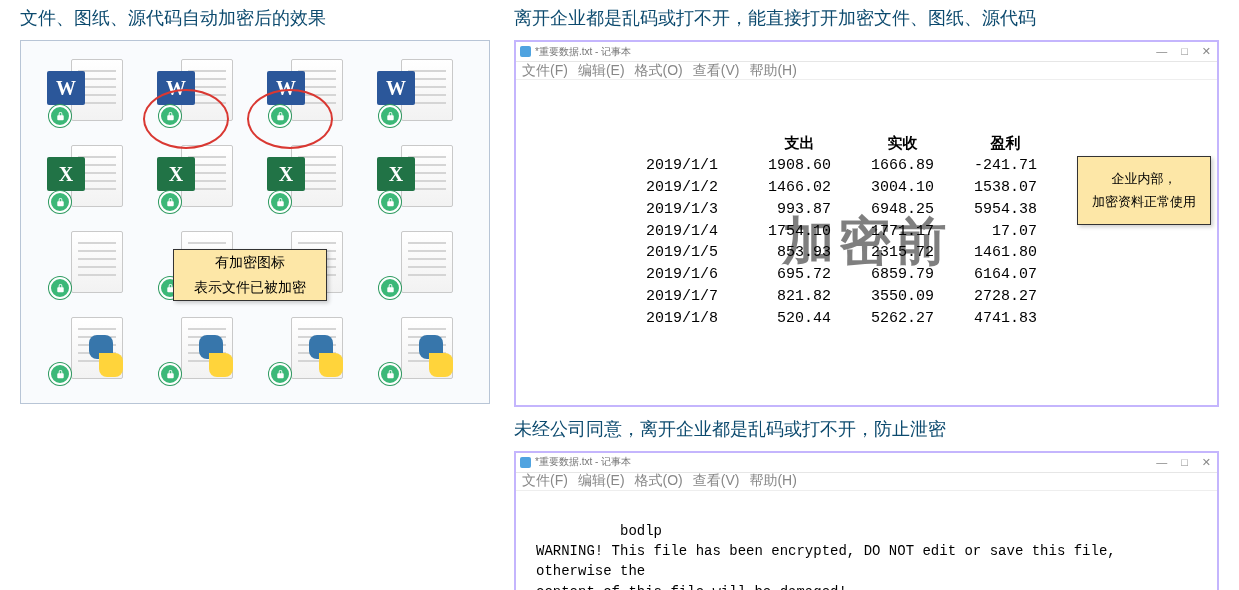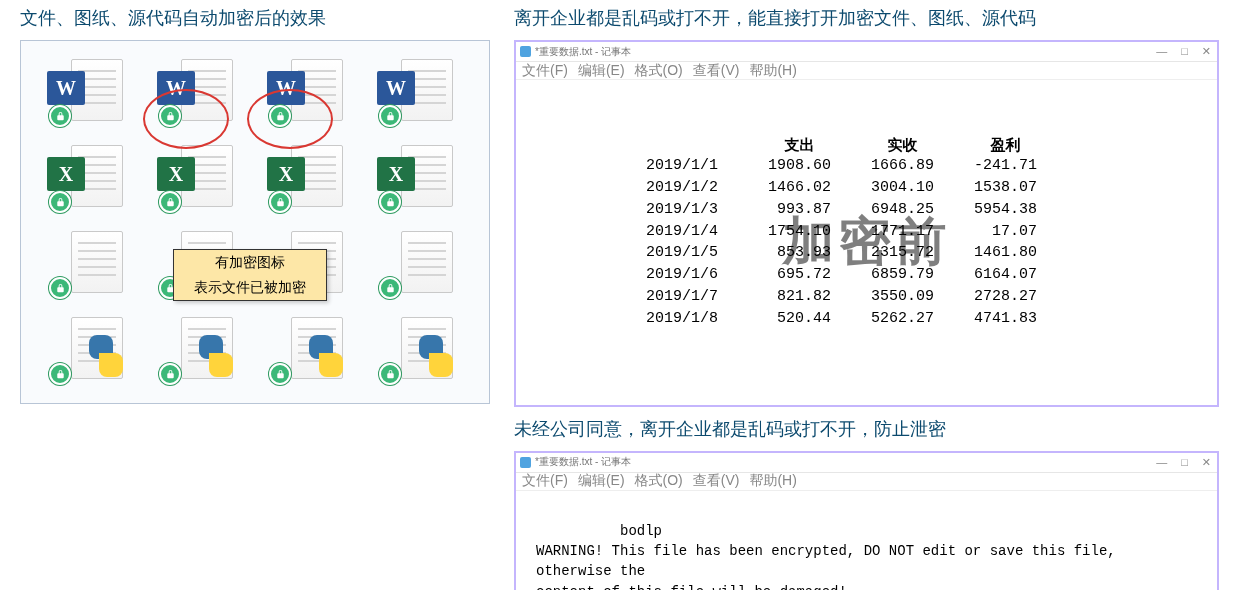--- a/index.html
+++ b/index.html
@@ -71,21 +71,21 @@
     font-size:14px; color:#888; border-bottom:1px solid #eee; }
   .np-body { padding:10px 20px; font-family:"SimSun","Courier New",monospace; font-size:15px;
     line-height:1.45; white-space:pre; overflow:hidden; position:relative; }
   .np-body.wrap { white-space:pre-wrap; font-size:14px; }
   .watermark {
     position:absolute; left:50%; top:50%; transform:translate(-50%,-50%);
     font-size:52px; font-weight:700; color:rgba(0,0,0,.5); letter-spacing:4px;
     pointer-events:none; font-family:"Microsoft YaHei";
   }
   .tbl { border-collapse:collapse; margin-left:90px; }
-  .tbl th { font-weight:600; padding:0 34px; font-family:Liberation Sans, sans-serif; }
+  .tbl th { font-weight:600; padding:0 34px; font-family:Liberation Mono, monospace; }
   .tbl td { padding:0 20px; text-align:right; font-family:"SimSun","Courier New",monospace; }
   .tbl td.d { padding-right:30px; }
 </style>
 </head>
 <body>
 
 <div class="cols">
 
   <div class="left">
     <div class="heading">文件、图纸、源代码自动加密后的效果</div>
@@ -275,20 +275,24 @@
             <span>查看(V)</span>
             <span>帮助(H)</span>
           </div>
         <div class="np-body">
           <table class="tbl">
             <thead><tr id="thr"><th></th><th>支出</th><th>实收</th><th>盈利</th></tr></thead>
             <tbody id="tbd"><tr><td class="d">2019/1/1</td><td>1908.60</td><td>1666.89</td><td>-241.71</td></tr><tr><td class="d">2019/1/2</td><td>1466.02</td><td>3004.10</td><td>1538.07</td></tr><tr><td class="d">2019/1/3</td><td>993.87</td><td>6948.25</td><td>5954.38</td></tr><tr><td class="d">2019/1/4</td><td>1754.10</td><td>1771.17</td><td>17.07</td></tr><tr><td class="d">2019/1/5</td><td>853.93</td><td>2315.72</td><td>1461.80</td></tr><tr><td class="d">2019/1/6</td><td>695.72</td><td>6859.79</td><td>6164.07</td></tr><tr><td class="d">2019/1/7</td><td>821.82</td><td>3550.09</td><td>2728.27</td></tr><tr><td class="d">2019/1/8</td><td>520.44</td><td>5262.27</td><td>4741.83</td></tr></tbody>
           </table>
           <div class="watermark">加密前</div>
         </div>
+        <div class="callout c-r1">
+          <div>企业内部，</div>
+          <div>加密资料正常使用</div>
+        </div>
       </div>
     </div>
 
     <div>
       <div class="heading">未经公司同意，离开企业都是乱码或打不开，防止泄密</div>
       <div class="notepad" style="min-height:200px;">
         <div class="np-titlebar">
           <span class="ico"></span>
           <span>*重要数据.txt - 记事本</span>
           <span class="wbtns">

